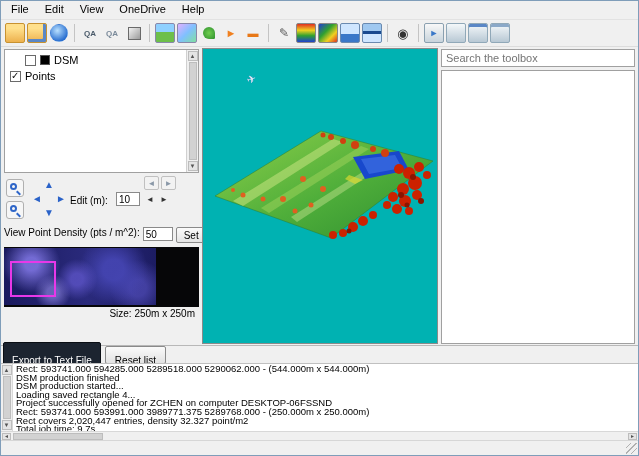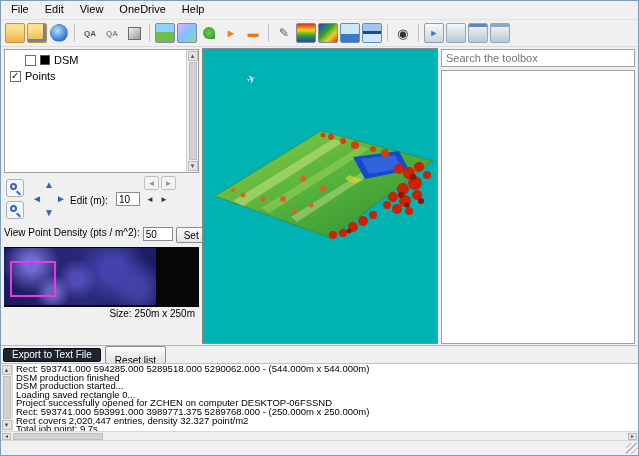--- a/index.html
+++ b/index.html
@@ -101,21 +101,21 @@
   .view3d{flex:1;background:#00b2b2;border:1px solid #8a8a8a;margin:1px 1px 1px 0;position:relative;overflow:hidden;}
   .view3d svg{position:absolute;left:0;top:0;}
   .plane-marker{position:absolute;left:44px;top:24px;color:#dde9f2;font-size:11px;transform:rotate(-18deg);text-shadow:0 0 1px #3a78c8;}
   
   .right-panel{width:199px;flex:none;padding:2px 3px 1px 2px;display:flex;flex-direction:column;}
   .search-input{height:18px;border:1px solid #a0a0a0;font-size:11px;padding:1px 4px;width:100%;font-family:"Liberation Sans",sans-serif;}
   .toolbox-list{flex:1;background:#fff;border:1px solid #a0a0a0;margin-top:3px;}
   
   .bottom-panel{height:95px;flex:none;border-top:1px solid #b8b8b8;background:#f0f0f0;position:relative;}
   .btnrow{height:17px;display:flex;align-items:center;gap:4px;padding:1px 0 1px 2px;}
-  .export-btn{height:14px;font-size:10px;padding:0 8px;background:#1c2430;color:#fff;border:1px solid #0a0e14;border-radius:2px;font-family:"Liberation Sans",sans-serif;}
+  .export-btn{height:14px;font-size:10px;padding:12px 8px;background:#1c2430;color:#fff;border:1px solid #0a0e14;border-radius:2px;font-family:"Liberation Sans",sans-serif;}
   .reset-btn{height:14px;font-size:10px;padding:8px 9px;background:linear-gradient(#fafafa,#e2e2e2);border:1px solid #8a8a8a;border-radius:2px;font-family:"Liberation Sans",sans-serif;}
   .log-wrap{position:absolute;left:0;right:0;top:17px;bottom:9px;background:#fff;border-top:1px solid #c0c0c0;}
   .log-vscroll{position:absolute;left:0;top:0;bottom:0;width:12px;background:#f0f0f0;border-right:1px solid #d8d8d8;display:flex;flex-direction:column;align-items:center;justify-content:space-between;padding:1px 0;}
   .log-lines{position:absolute;left:13px;right:2px;top:0;bottom:0;overflow:hidden;padding:1px 2px;}
   .log-line{font-size:9.5px;line-height:8.6px;white-space:nowrap;}
   .log-hscroll{position:absolute;left:0;right:0;bottom:0;height:9px;background:#f0f0f0;border-top:1px solid #d8d8d8;display:flex;align-items:center;justify-content:space-between;padding:0 1px;}
   .hsb-btn{width:9px;height:7px;background:#e4e4e4;border:1px solid #bdbdbd;font-size:5px;color:#555;display:flex;align-items:center;justify-content:center;}
   .hsb-thumb{height:7px;width:90px;background:#d2d2d2;border:1px solid #bdbdbd;margin-right:auto;margin-left:2px;}
   
   .statusbar{height:15px;flex:none;background:#f0f0f0;border-top:1px solid #d6d6d6;position:relative;}
@@ -315,25 +315,25 @@
           </span>
         <span class="sb-thumb"></span>
         <span class="sb-btn">
             <span class="arrglyph">▼</span>
           </span>
       </div>
       <div class="log-lines">
           <div class="log-line">Rect: 593741.000 594285.000 5289518.000 5290062.000 - (544.000m x 544.000m)</div>
           <div class="log-line">DSM production finished</div>
           <div class="log-line">DSM production started...</div>
-          <div class="log-line">Loading saved rectangle 0...</div>
+          <div class="log-line">Loading saved rectangle 4...</div>
           <div class="log-line">Project successfully opened for ZCHEN on computer DESKTOP-06FSSND</div>
           <div class="log-line">Rect: 593741.000 593991.000 3989771.375 5289768.000 - (250.000m x 250.000m)</div>
           <div class="log-line">Rect covers 2,020,447 entries, density 32.327 point/m2</div>
-          <div class="log-line">Total job point:  9.7s</div>
+          <div class="log-line">Total job time:  9.7s</div>
         </div>
     </div>
     <div class="log-hscroll">
       <span class="hsb-btn">◄</span>
       <span class="hsb-thumb"></span>
       <span class="hsb-btn">►</span>
     </div>
   </div>
 
   <div class="statusbar">

